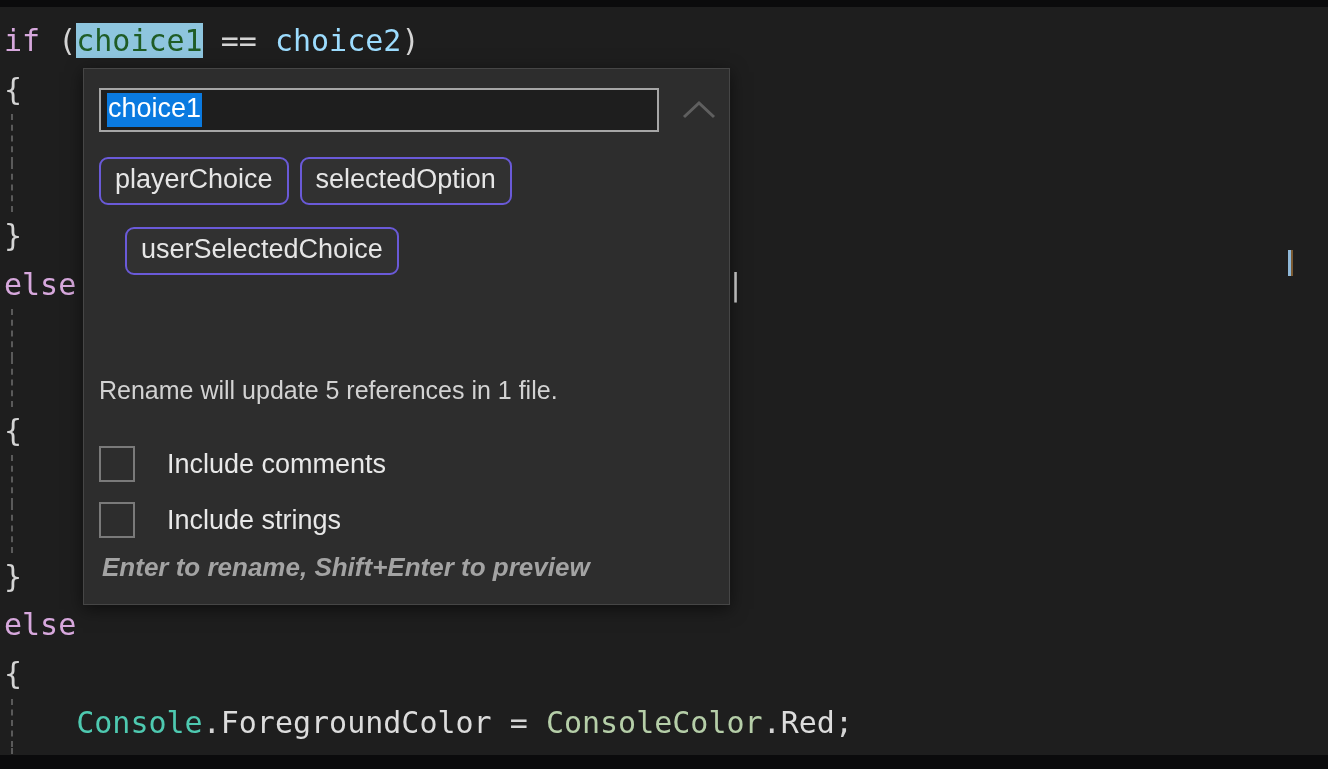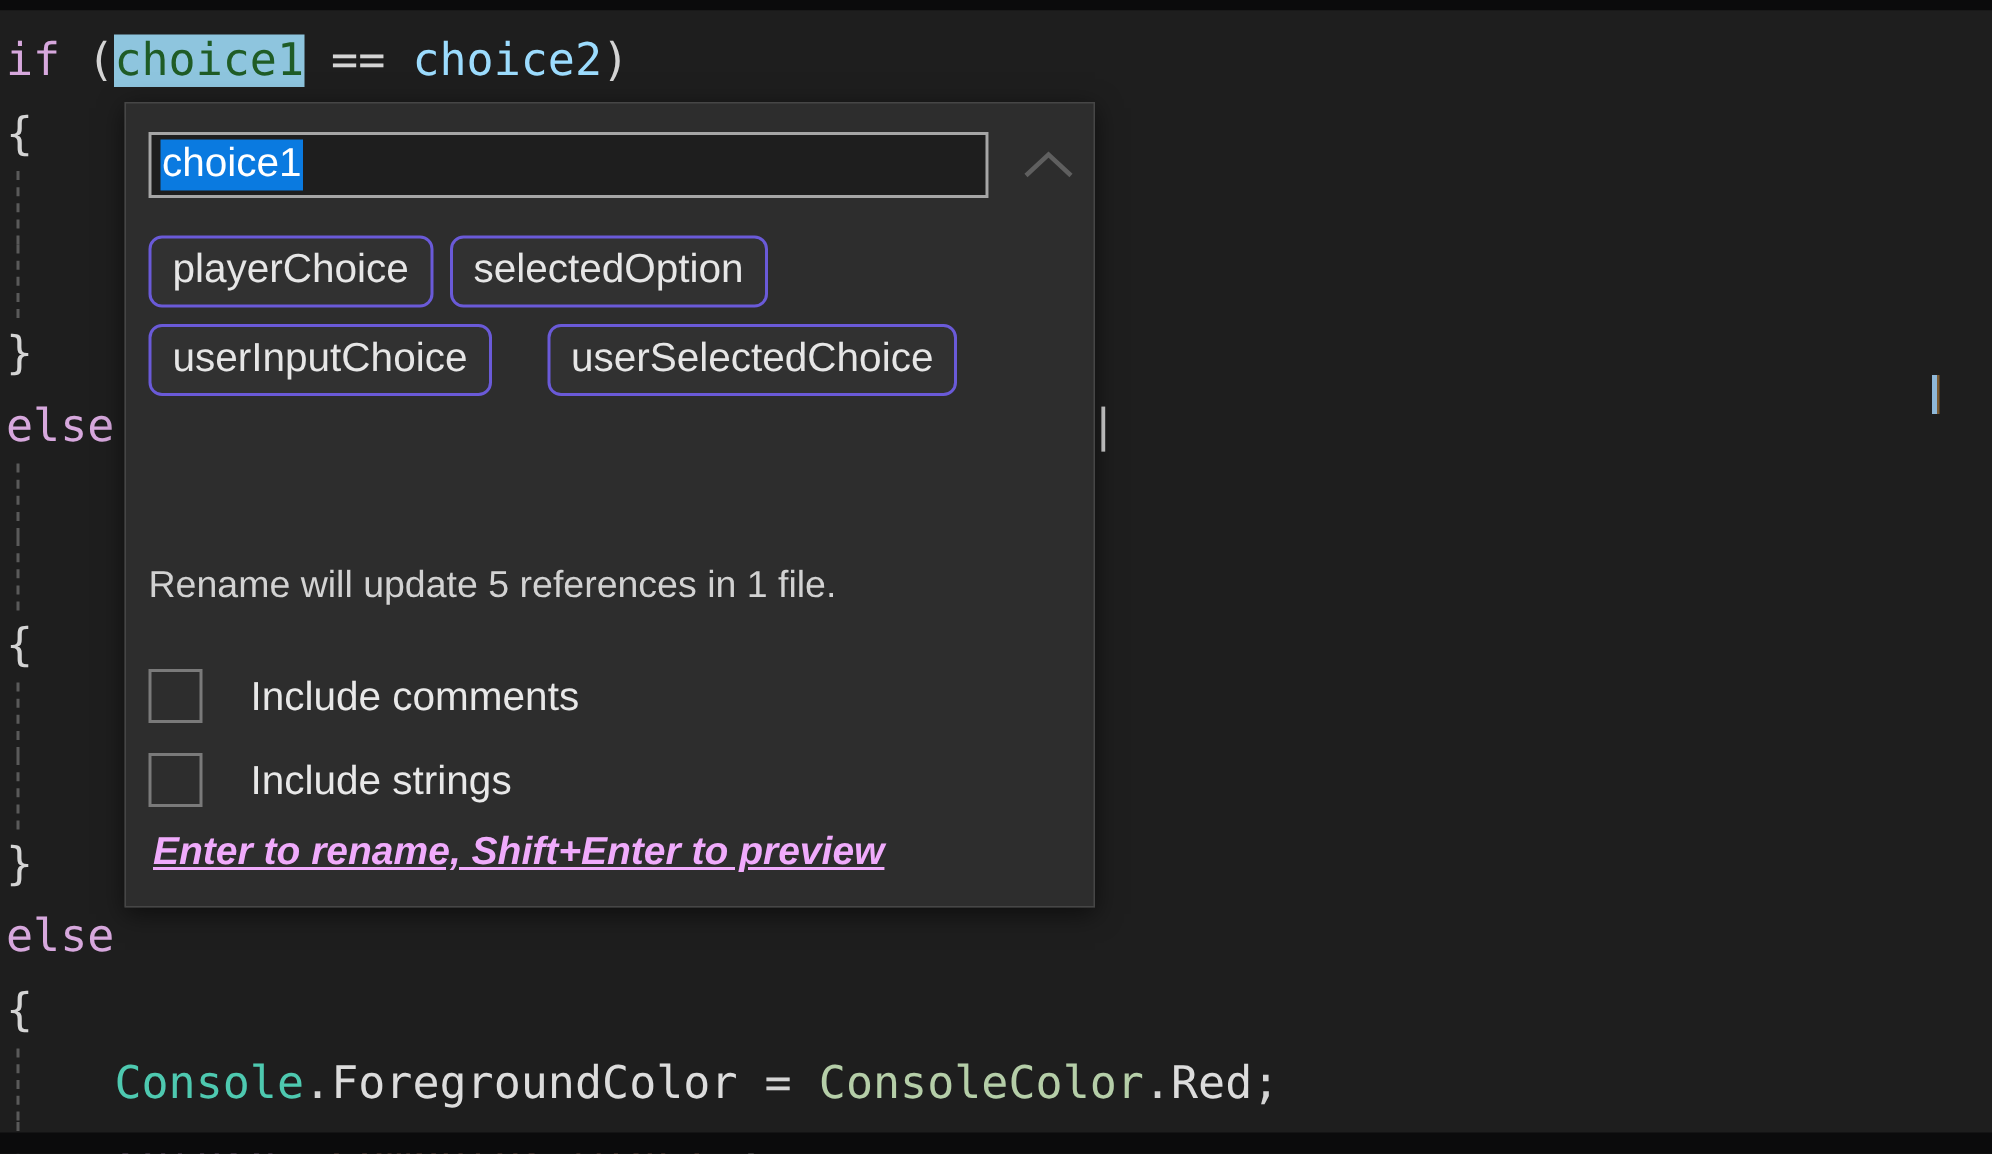--- a/index.html
+++ b/index.html
@@ -110,21 +110,21 @@
     width: 46px; height: 30px;
   }
   .chevron svg { display:block; }
 
   .chips {
     position: absolute;
     left: 15px; top: 88px;
     width: 612px;
     display: flex;
     flex-wrap: wrap;
-    gap: 11px 11px;
+    gap: 22px 11px;
   }
   .chip {
     border: 2px solid #6a5ad8;
     border-radius: 9px;
     background: #313131;
     color: #e6e6e6;
     font-size: 27px;
     font-family: "Liberation Sans", sans-serif;
     padding: 5px 14px 8px 14px;
     line-height: 1.15;
@@ -162,27 +162,26 @@
     margin-left: 32px;
     color: #e8e8e8;
     font-size: 27px;
     font-family: Liberation Sans, sans-serif;
     white-space: nowrap;
   }
 
   .hint {
     position: absolute;
     left: 18px; top: 483px;
-    color: #f0abfc;
+    color: #a3a3a3;
     font-size: 26px;
     font-style: italic;
     font-weight: bold;
     font-family: "Liberation Sans", sans-serif;
     white-space: nowrap;
-    text-decoration: underline;
   }
 </style>
 </head>
 <body>
 
 <div id="screen">
 
   <div class="bar-top"></div>
 
   <div id="code"><div class="ln" style="top: 10px;"><span class="kw">if</span><span class="pun"> </span><span class="pun">(</span><span class="sel">choice1</span><span class="op"> == </span><span class="var">choice2</span><span class="pun">)</span></div><div class="ln" style="top: 58.7px;"><span class="pun">{</span></div><div class="ln" style="top: 107.4px;"><span class="pun">            </span><span class="typ">Color.Yellow;</span></div><div class="guide" style="top: 107.4px; height: 48.7px; left: 11px;"></div><div class="ln" style="top: 156.1px;"></div><div class="guide" style="top: 156.1px; height: 48.7px; left: 11px;"></div><div class="ln" style="top: 204.8px;"><span class="pun">}</span></div><div class="ln" style="top: 253.5px;"><span class="kw">else</span><span class="pun">        </span><span class="var">hoice2</span><span class="op"> == </span><span class="typ">Choice</span><span class="pun">.</span><span class="mem">Scissors</span><span class="pun">) ||</span></div><div class="ln" style="top: 302.2px;"><span class="pun">            </span><span class="var">choice2</span><span class="op"> == </span><span class="typ">Choice</span><span class="pun">.</span><span class="mem">Rock</span><span class="pun">) ||</span></div><div class="guide" style="top: 302.2px; height: 48.7px; left: 11px;"></div><div class="ln" style="top: 350.9px;"><span class="pun">            </span><span class="pun">&amp;&amp; </span><span class="var">choice2</span><span class="op"> == </span><span class="typ">Choice</span><span class="pun">.</span><span class="mem">Paper</span><span class="pun">))</span></div><div class="guide" style="top: 350.9px; height: 48.7px; left: 11px;"></div><div class="ln" style="top: 399.6px;"><span class="pun">{</span></div><div class="ln" style="top: 448.3px;"><span class="pun">            </span><span class="typ">Color.Green;</span></div><div class="guide" style="top: 448.3px; height: 48.7px; left: 11px;"></div><div class="ln" style="top: 497px;"></div><div class="guide" style="top: 497px; height: 48.7px; left: 11px;"></div><div class="ln" style="top: 545.7px;"><span class="pun">}</span></div><div class="ln" style="top: 594.4px;"><span class="kw">else</span></div><div class="ln" style="top: 643.1px;"><span class="pun">{</span></div><div class="ln" style="top: 691.8px;"><span class="pun">    </span><span class="cls">Console</span><span class="pun">.</span><span class="mem">ForegroundColor</span><span class="op"> = </span><span class="typ">ConsoleColor</span><span class="pun">.</span><span class="mem">Red</span><span class="pun">;</span></div><div class="guide" style="top: 691.8px; height: 48.7px; left: 11px;"></div><div class="ln" style="top: 740.5px;"><span class="pun">    </span><span class="kw">return</span><span class="pun"> </span><span class="str">"Computer wins!"</span><span class="pun">;</span></div><div class="guide" style="top: 740.5px; height: 48.7px; left: 11px;"></div></div>
@@ -199,21 +198,20 @@
 
     <div class="chevron">
       <svg width="46" height="30" viewBox="0 0 46 30">
         <polyline points="8,22 23,8 38,22" fill="none" stroke="#5f5f5f" stroke-width="3"></polyline>
       </svg>
     </div>
 
     <div class="chips">
         <div class="chip" style="border-color: rgb(106, 90, 216);">playerChoice</div>
         <div class="chip" style="border-color: rgb(106, 90, 216);">selectedOption</div>
-        <div class="chip" style="border-color: rgb(106, 90, 216);">userInputChoice</div>
         <div class="chip" style="border-color: rgb(106, 90, 216); margin-left: 26px;">userSelectedChoice</div>
       </div>
 
     <div class="refs-note">Rename will update 5 references in 1 file.</div>
 
     <div class="checks">
         <div class="check-row">
           <div class="checkbox"></div>
           <div class="check-label">Include comments</div>
         </div>

